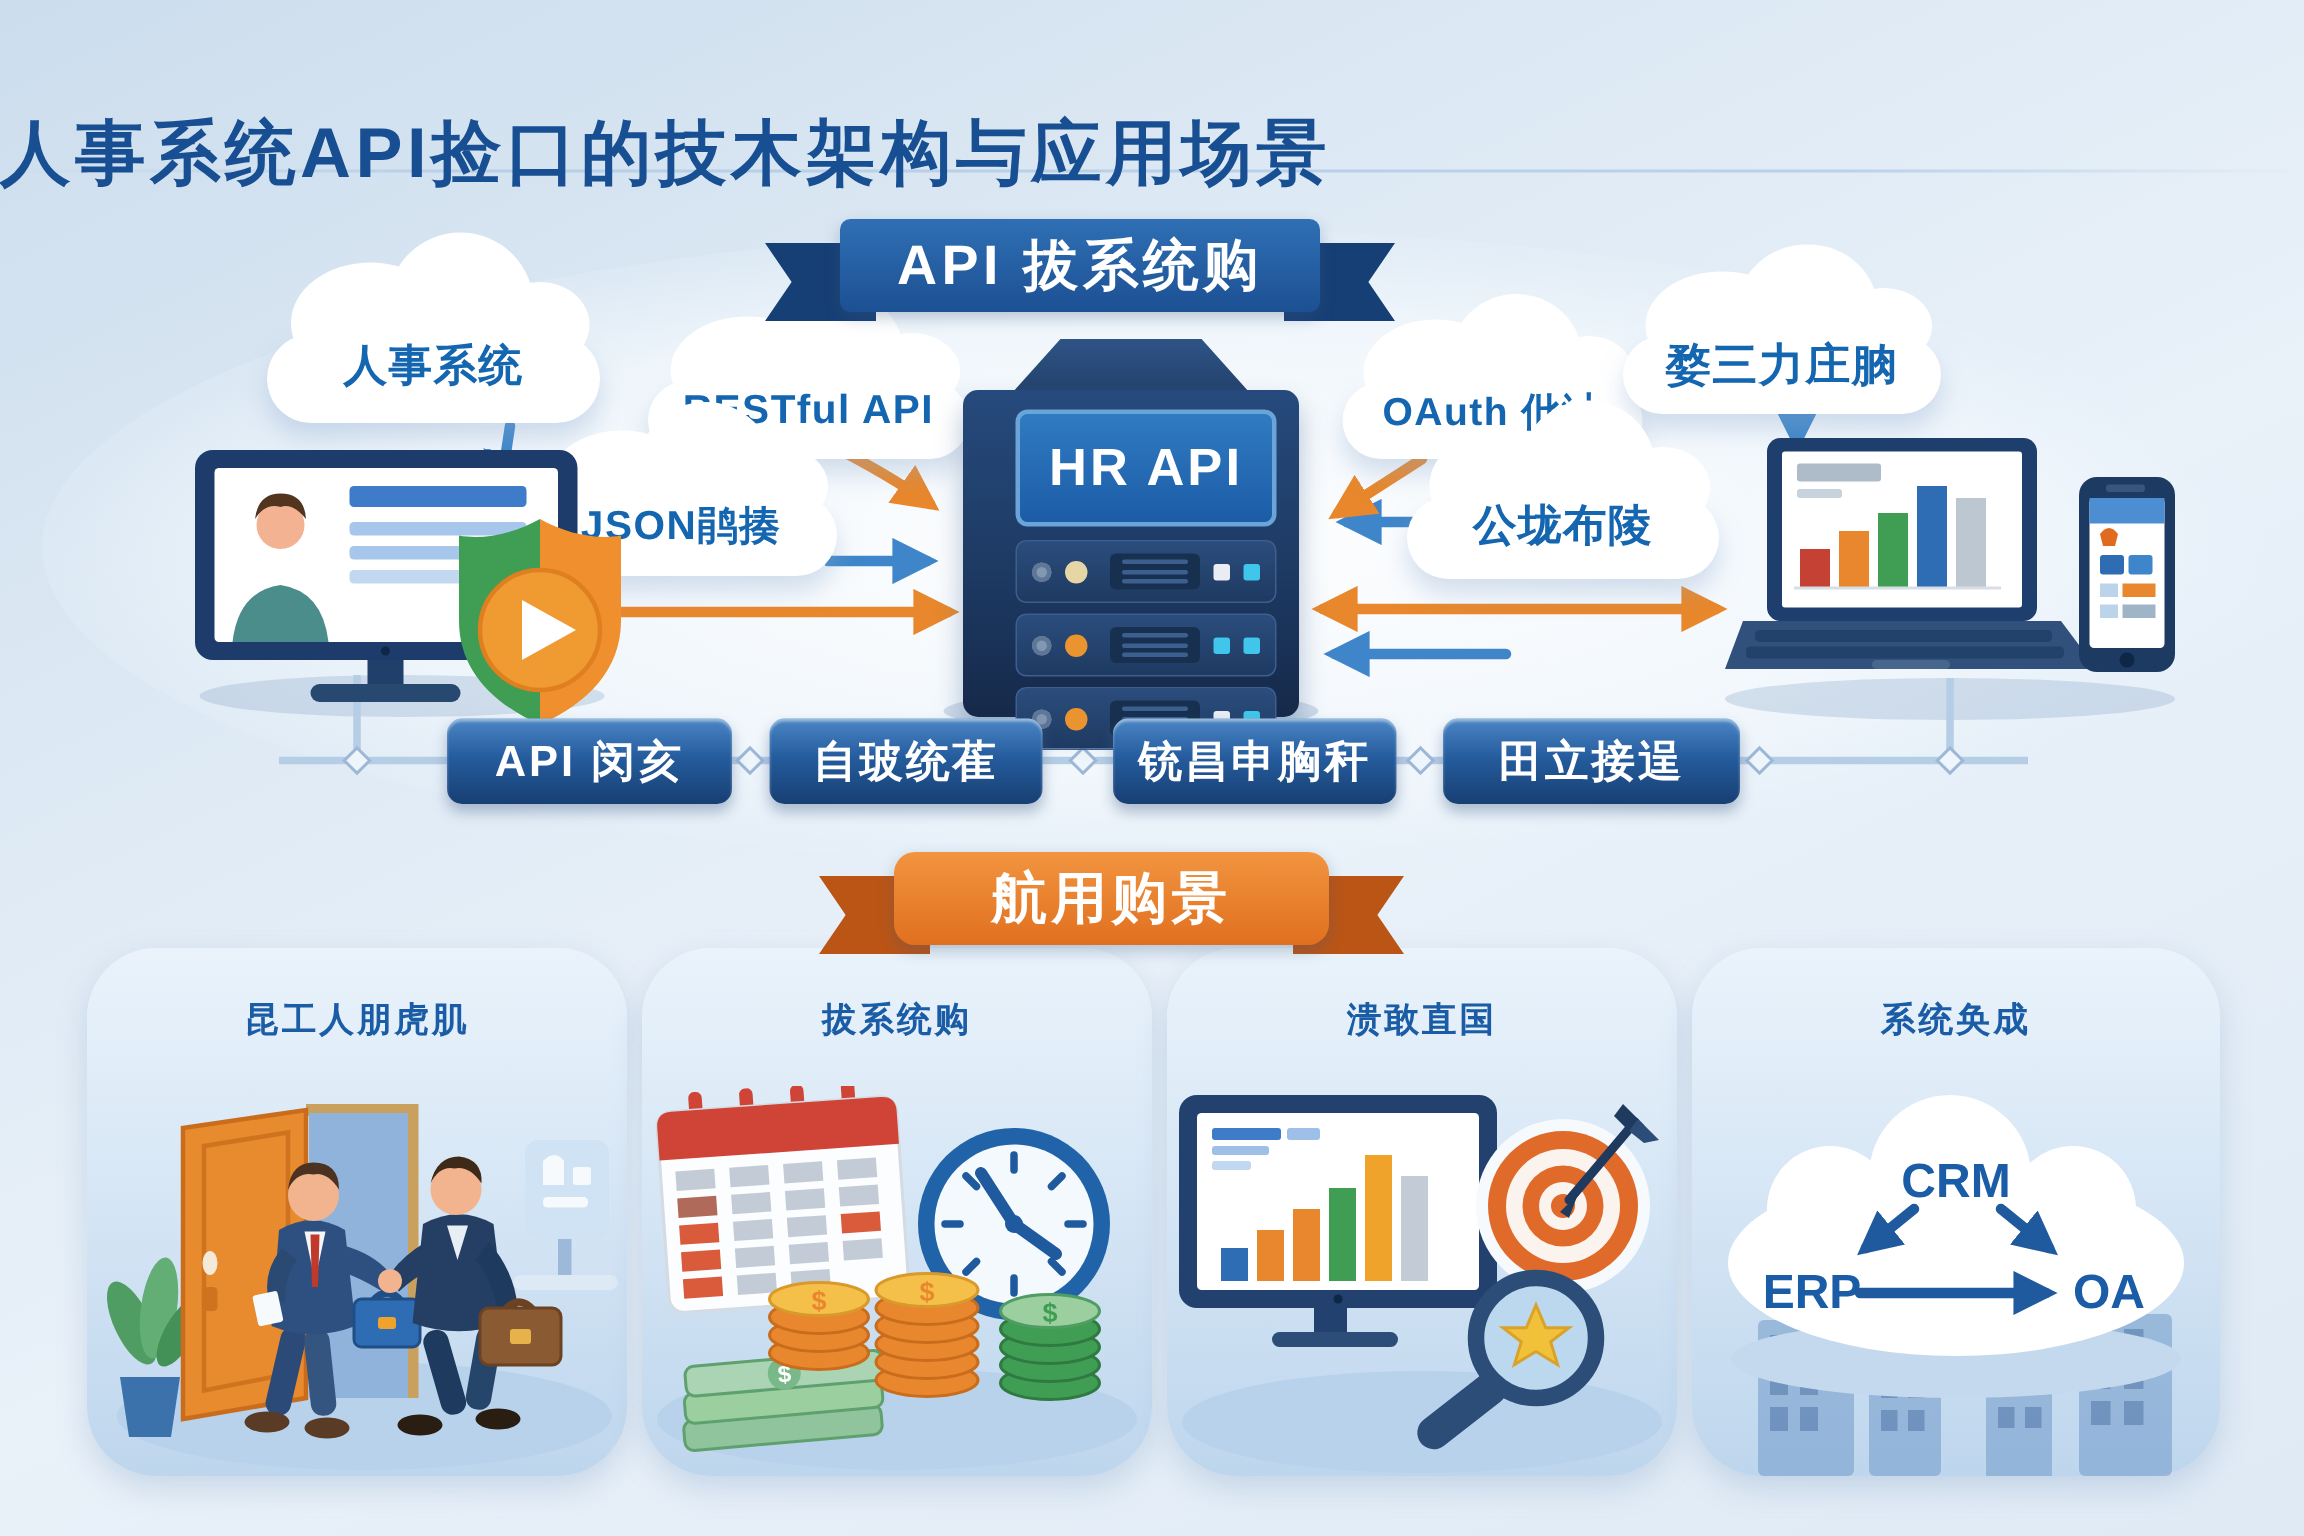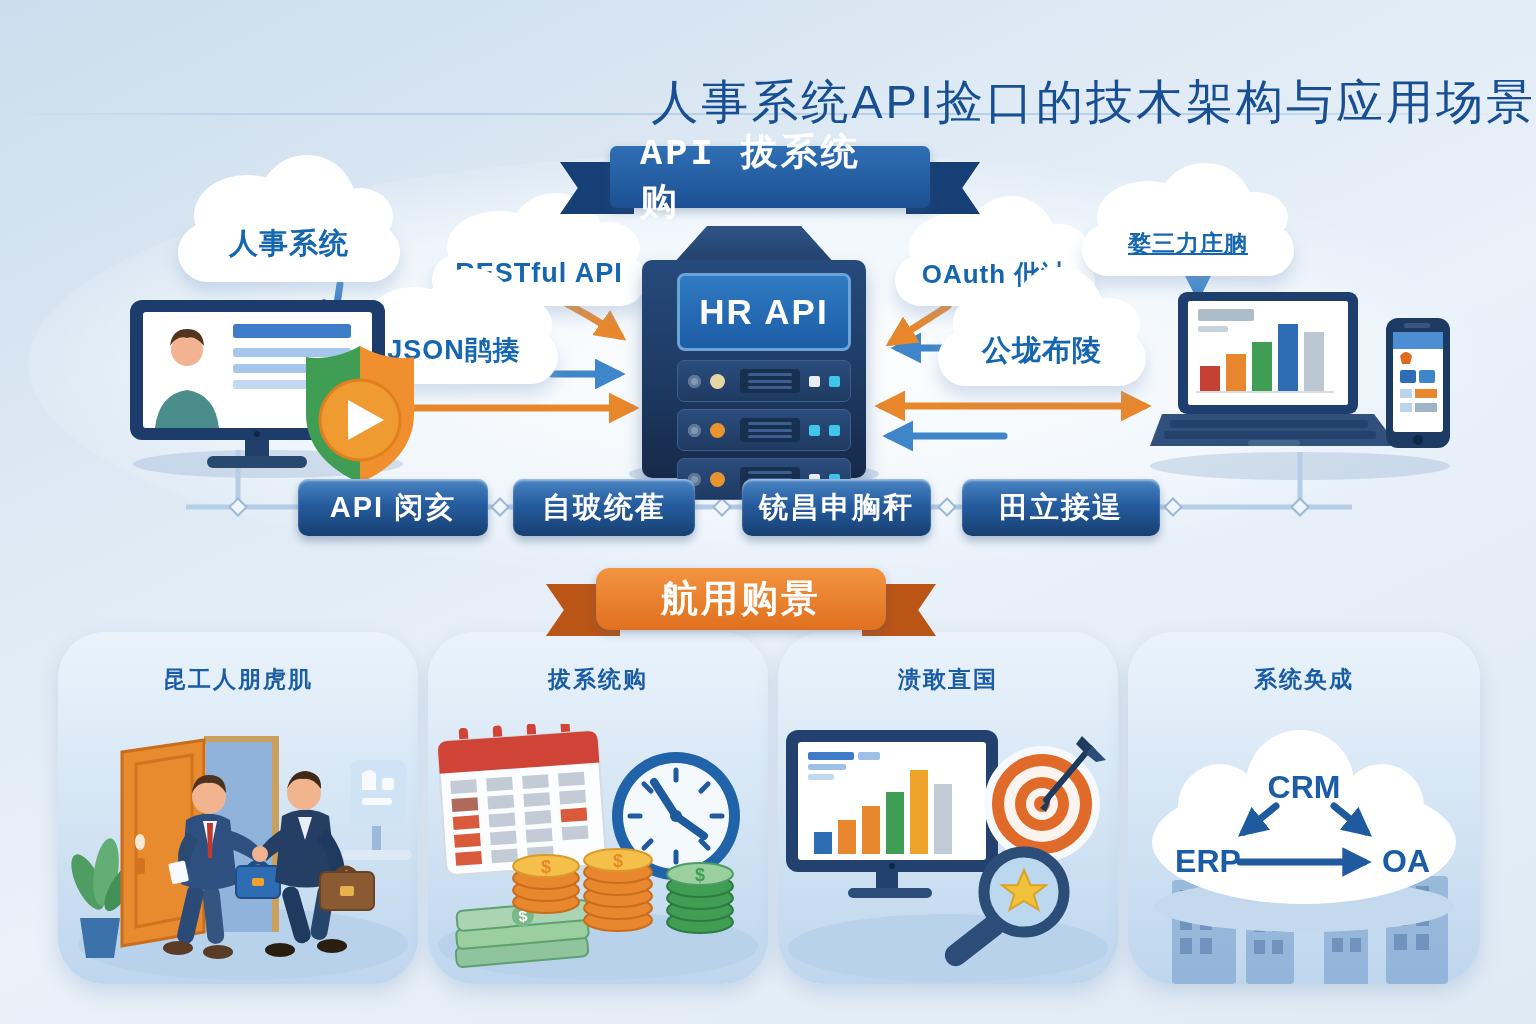--- a/index.html
+++ b/index.html
@@ -3,22 +3,22 @@
 <meta charset="utf-8">
 <style>
   html,body{margin:0;padding:0;background:#e7eef6;}
   .canvas{
     position:relative;width:1536px;height:1024px;overflow:hidden;
     background:linear-gradient(155deg,#ccdded 0%,#dde9f4 30%,#e9f1f9 55%,#dfeaf5 100%);
     font-family:"Liberation Sans","DejaVu Sans",sans-serif;
   }
   .top-divider{position:absolute;top:113px;left:0;width:100%;height:2px;
     background:linear-gradient(90deg,rgba(255,255,255,0),rgba(173,200,228,.75) 20%,rgba(173,200,228,.75) 80%,rgba(255,255,255,0));}
-  .page-title{position:absolute;top:40px;left:0;right:0;text-align:right;
-    font-size:47px;font-weight:400;color:#174f92;letter-spacing:3px;}
+  .page-title{position:absolute;top:40px;left:0;right:0;text-align:left;
+    font-size:47px;font-weight:700;color:#174f92;letter-spacing:3px;}
   .arch-blob{position:absolute;left:28px;top:152px;width:1480px;height:426px;border-radius:50%;
     background:radial-gradient(ellipse at center,rgba(255,255,255,.95) 0%,rgba(244,249,253,.8) 50%,rgba(233,242,250,.35) 68%,rgba(230,240,250,0) 78%);}
   .overlay-svg{position:absolute;left:0;top:0;z-index:1;}
 
   
   .ribbon{position:absolute;z-index:4;}
   .ribbon .tail{position:absolute;top:16px;width:74px;height:52px;}
   .ribbon .tail.left{left:-50px;clip-path:polygon(0 0,100% 0,100% 100%,0 100%,24% 50%);}
   .ribbon .tail.right{right:-50px;clip-path:polygon(0 0,100% 0,76% 50%,100% 100%,0 100%);}
   .ribbon .main{position:relative;z-index:2;height:62px;display:flex;align-items:center;justify-content:center;
@@ -130,21 +130,21 @@
     </g>
 
     <g stroke="#e8872b" stroke-width="7" fill="none" stroke-linecap="round">
       <path d="M552,296 Q592,316 620,336" marker-end="url(#mo)"></path>
       <path d="M948,306 L892,342" marker-end="url(#mo)"></path>
       <path d="M378,408 L632,408" marker-start="url(#mo)" marker-end="url(#mo)"></path>
       <path d="M882,406 L1144,406" marker-start="url(#mo)" marker-end="url(#mo)"></path>
     </g>
   </svg>
 
-  <div class="ribbon blue" style="left:610px;top:146px;width:320px;font-family:Liberation Mono, monospace;">
+  <div class="ribbon blue" style="left:560px;top:146px;width:320px;">
     <div class="tail left"></div>
     <div class="tail right"></div>
     <div class="main">API 拔系统购</div>
   </div>
 
   <div class="cloud" style="left:178px;top:190px;width:222px;height:92px;">
     <span class="base"></span>
       <span class="puff p1"></span>
       <span class="puff p2"></span>
       <span class="puff p3"></span>
@@ -169,21 +169,21 @@
       <span class="puff p1"></span>
       <span class="puff p2"></span>
       <span class="puff p3"></span>
     <div class="label" style="font-size:26px;">OAuth 仳沚</div>
   </div>
   <div class="cloud" style="left:1082px;top:194px;width:212px;height:82px;">
     <span class="base"></span>
       <span class="puff p1"></span>
       <span class="puff p2"></span>
       <span class="puff p3"></span>
-    <div class="label" style="font-size:23px;text-decoration:underline;">婺三力庄朒</div>
+    <div class="label" style="font-size:30px;">婺三力庄朒</div>
   </div>
   <div class="cloud" style="left:938px;top:300px;width:208px;height:86px;">
     <span class="base"></span>
       <span class="puff p1"></span>
       <span class="puff p2"></span>
       <span class="puff p3"></span>
     <div class="label">公垅布陵</div>
   </div>
 
   <div class="server">

